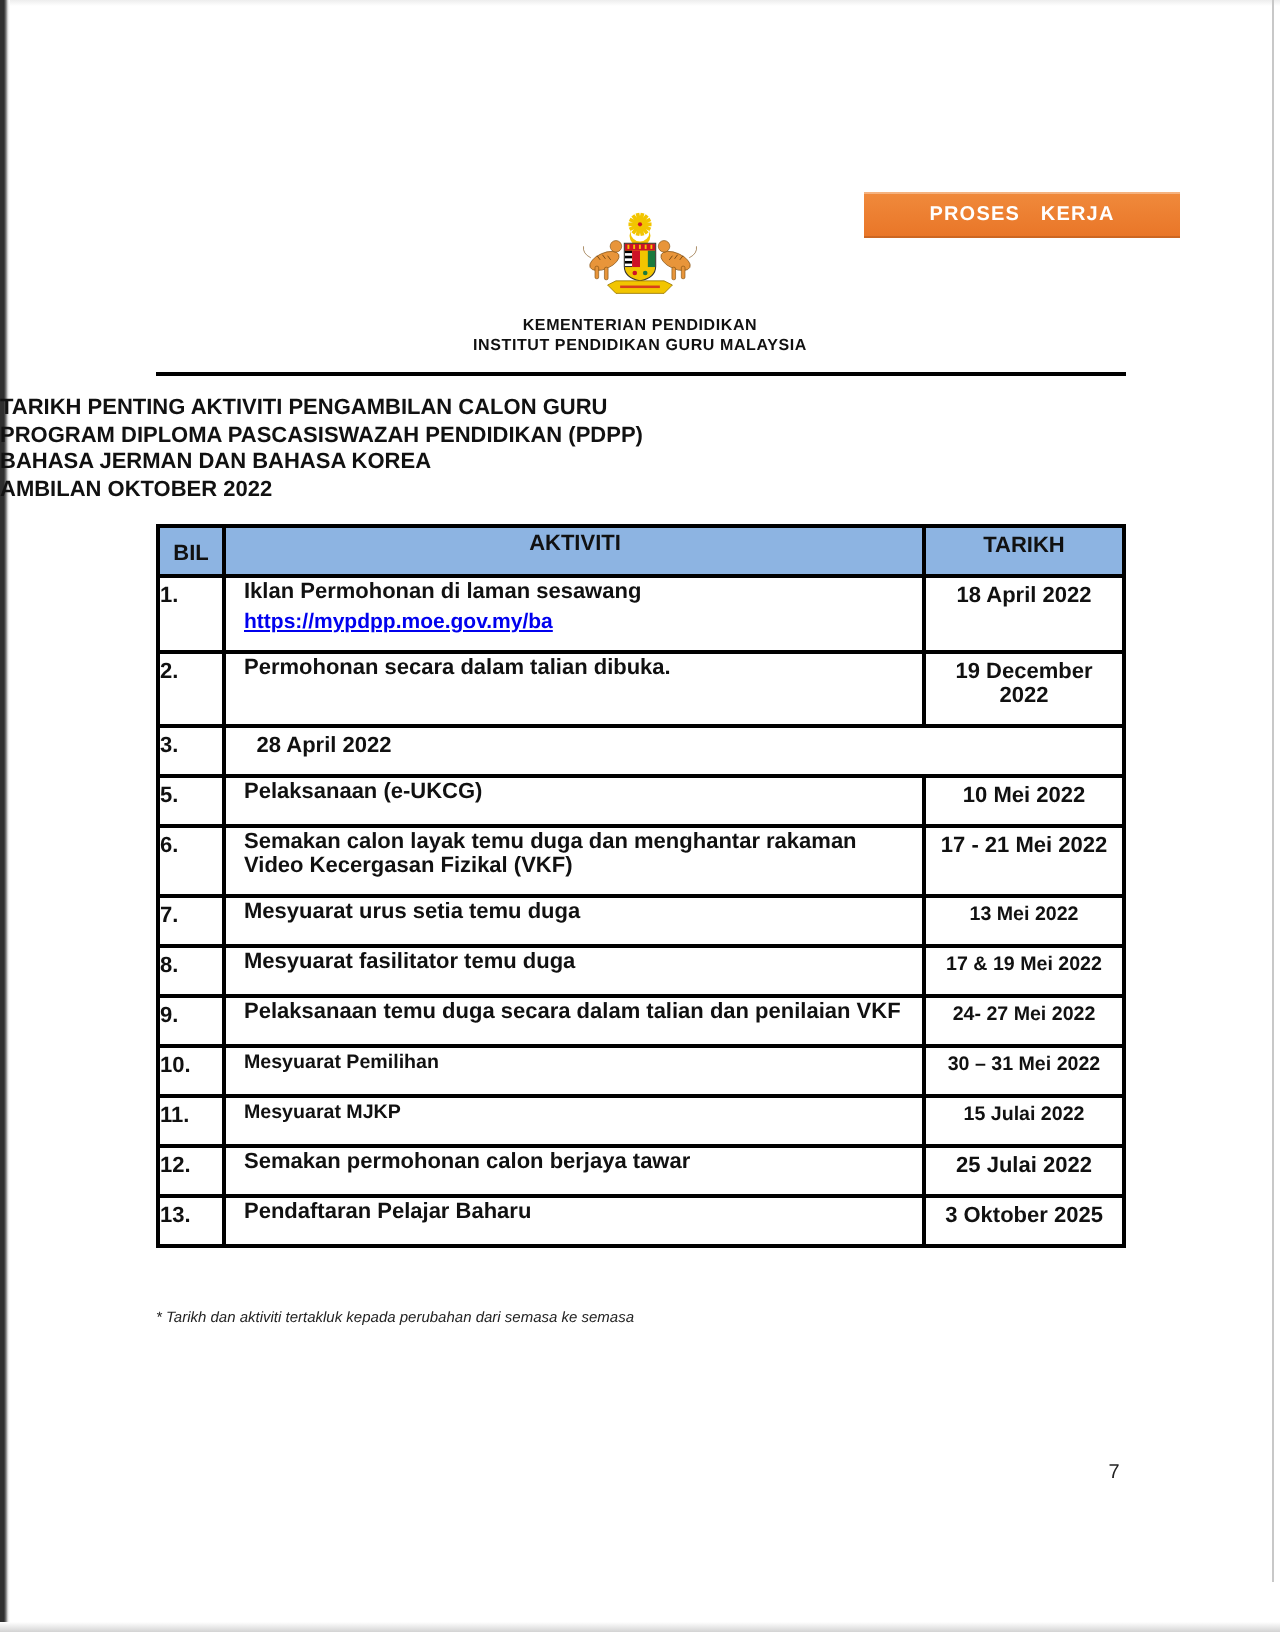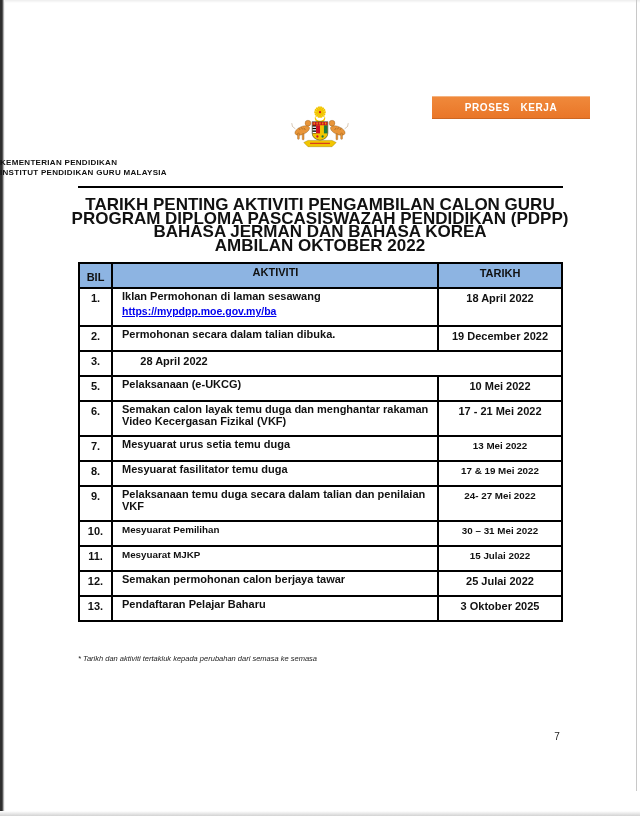--- a/index.html
+++ b/index.html
@@ -17,36 +17,36 @@
 
   
   .badge { position:absolute; left:432px; top:76px; width:158px; height:23px;
            background:linear-gradient(to bottom,#f08a3c,#e97527);
            box-shadow:inset 0 1px 0 rgba(255,255,255,.35), inset 0 -1px 0 rgba(0,0,0,.12);
            color:#ffffff; font-weight:bold; font-size:10px; letter-spacing:.6px; word-spacing:7px;
            display:flex; align-items:center; justify-content:center;margin-top:20px; }
 
   
   .crest { position:absolute; left:286px; top:105px; width:68px; height:52px; }
-  .org   { position:absolute; left:0; top:158px; width:640px; text-align:left;
+  .org   { position:absolute; left:0; top:158px; width:640px; text-align:center;
            font-size:8px; font-weight:bold; line-height:9.5px; letter-spacing:.3px; }
   .rule  { position:absolute; left:78px; top:186px; width:485px; height:2px; background:#000; }
 
   
-  .title { position:absolute; left:0; top:198px; width:640px; text-align:center;
-           font-size:17px; font-weight:bold; line-height:13.5px; }
+  .title { position:absolute; left:0; top:198px; width:640px; text-align:left;
+           font-size:11px; font-weight:bold; line-height:13.5px; }
 
   
   .tbl   { position:absolute; left:78px; top:262px; width:485px; border:2px solid #000; font-size:11px; }
   .thead { display:flex; background:#8DB4E2; font-weight:bold; }
   .thead .cell { display:flex; align-items:center; justify-content:center; min-height:23px; }
   .trow  { display:flex; border-top:2px solid #000; font-weight:bold; }
-  .c-bil { width:33px; border-right:2px solid #000; text-align:center; padding-top:3px; }
+  .c-bil { width:33px; border-right:2px solid #000; padding-top:3px; }
   .c-akt { flex:1; border-right:2px solid #000; padding:1px 8px 8px 9px; }
-  .c-tar { width:122px; text-align:center; padding:3px 3px 8px; }
+  .c-tar { width:98px; text-align:center; padding:3px 3px 8px; }
   .trow .c-bil { padding-bottom:8px; }
   .akt-link { display:block; color:#0000EE; text-decoration:underline; font-size:10.5px; margin-top:3px; }
   .small { font-size:9.8px; }
 
   .footnote { position:absolute; left:78px; top:654px; font-size:7.5px; font-style:italic; color:#222; }
   .pagenum  { position:absolute; left:548px; top:731px; width:18px; text-align:center; font-size:10px; color:#222; }
 </style>
 </head>
 <body>
 

